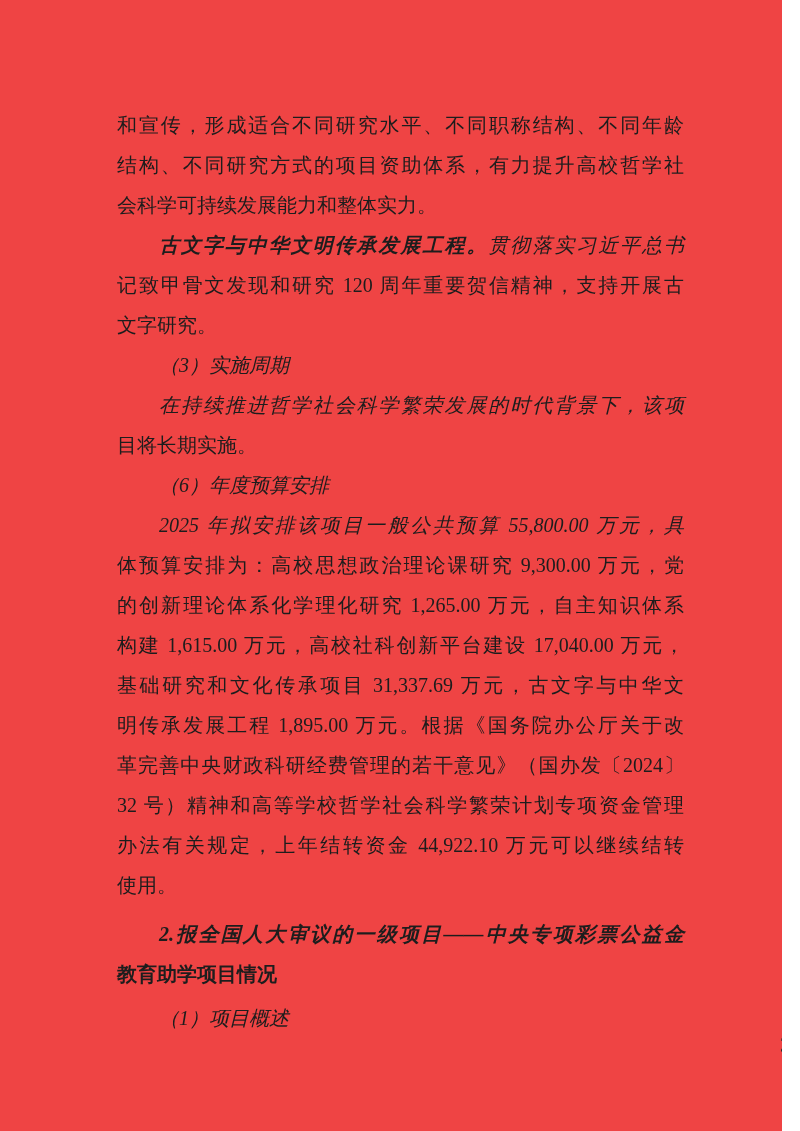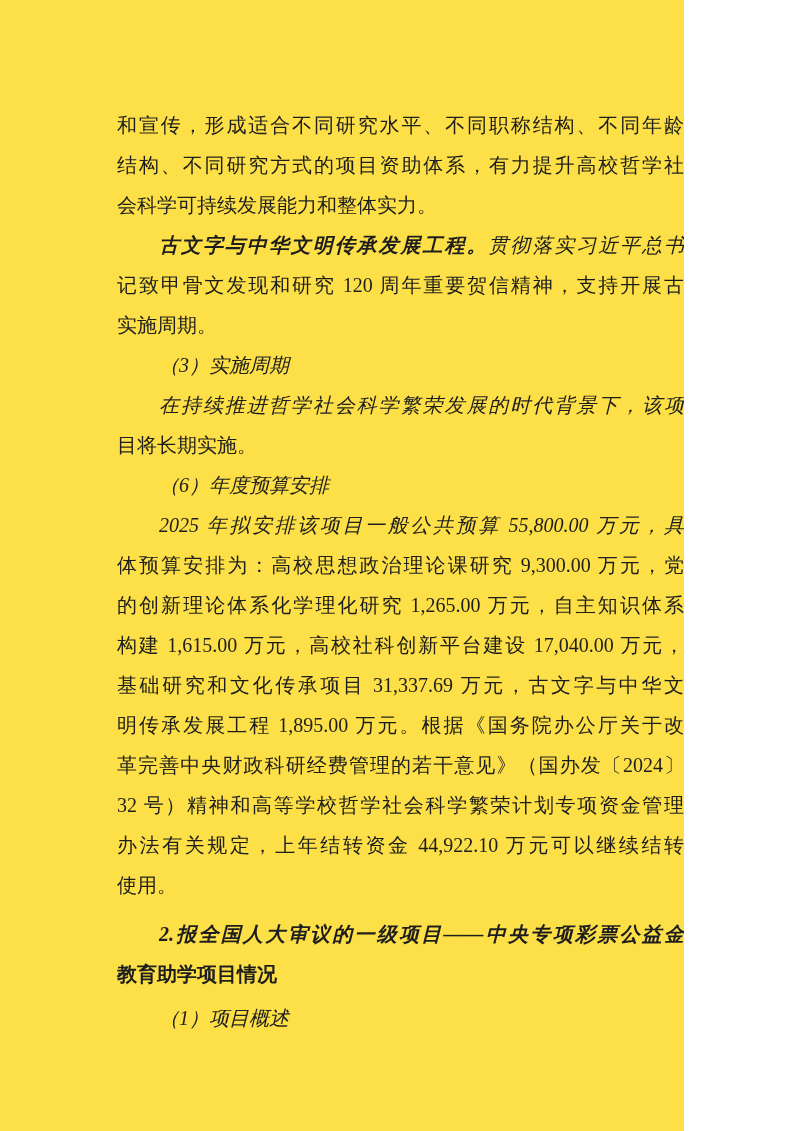--- a/index.html
+++ b/index.html
@@ -2,23 +2,23 @@
 <html><head>
 <meta charset="utf-8">
 <style>
   html, body {
     margin: 0;
     padding: 0;
     background: #ffffff;
   }
   .page {
     position: relative;
-    width: 684px;
+    width: 782px;
     height: 1131px;
-    background: #fde047;
+    background: #ef4444;
     font-family: "Liberation Serif", "DejaVu Serif", serif;
     color: #1d1d1d;
     overflow: hidden;
   }
   .content {
     position: absolute;
     left: 117px;
     top: 105px;
     width: 567px;
   }
@@ -62,21 +62,21 @@
 
 <div class="page">
   <div class="content">
 
     <div class="line j">和宣传，形成适合不同研究水平、不同职称结构、不同年龄</div>
     <div class="line j">结构、不同研究方式的项目资助体系，有力提升高校哲学社</div>
     <div class="line">会科学可持续发展能力和整体实力。</div>
 
     <div class="line j indent"><span class="bold">古文字与中华文明传承发展工程。</span><span>贯彻落实习近平总书</span></div>
     <div class="line j">记致甲骨文发现和研究 120 周年重要贺信精神，支持开展古</div>
-    <div class="line">实施周期。</div>
+    <div class="line">文字研究。</div>
 
     <div class="line indent">（3）实施周期</div>
     <div class="line j indent">在持续推进哲学社会科学繁荣发展的时代背景下，该项</div>
     <div class="line">目将长期实施。</div>
 
     <div class="line indent">（6）年度预算安排</div>
     <div class="line j indent">2025 年拟安排该项目一般公共预算 55,800.00 万元，具</div>
     <div class="line j">体预算安排为：高校思想政治理论课研究 9,300.00 万元，党</div>
     <div class="line j">的创新理论体系化学理化研究 1,265.00 万元，自主知识体系</div>
     <div class="line j">构建 1,615.00 万元，高校社科创新平台建设 17,040.00 万元，</div>

